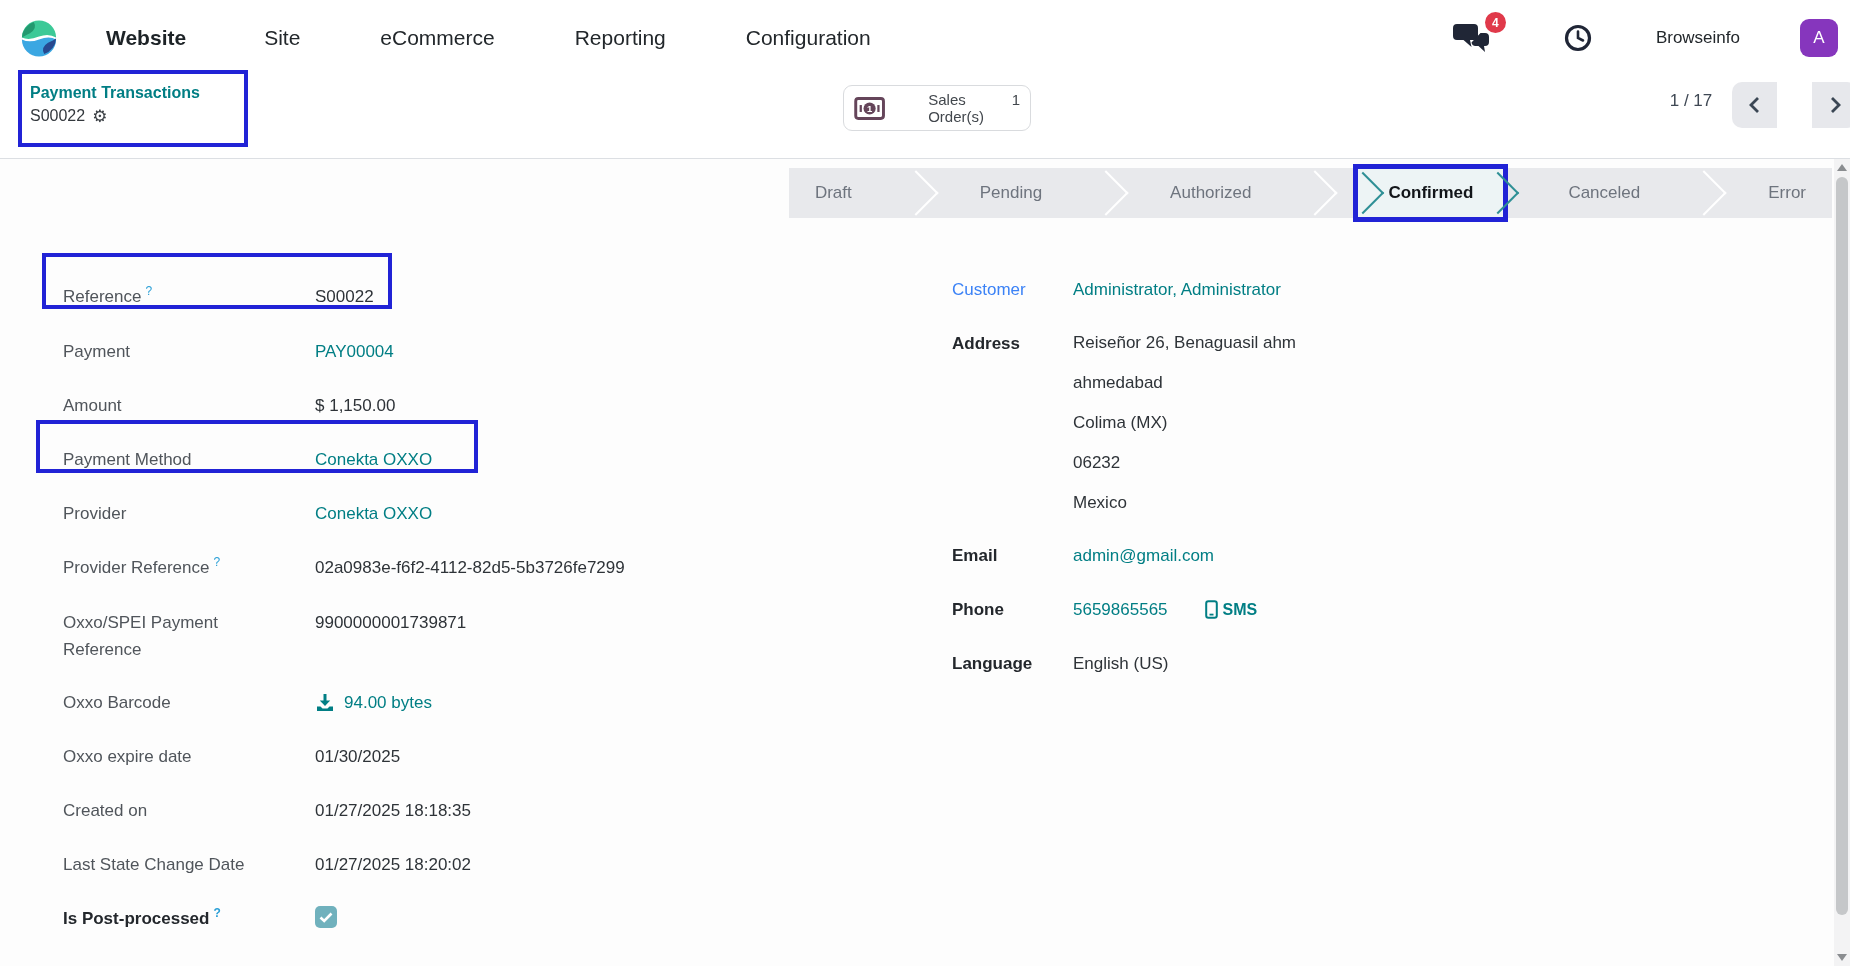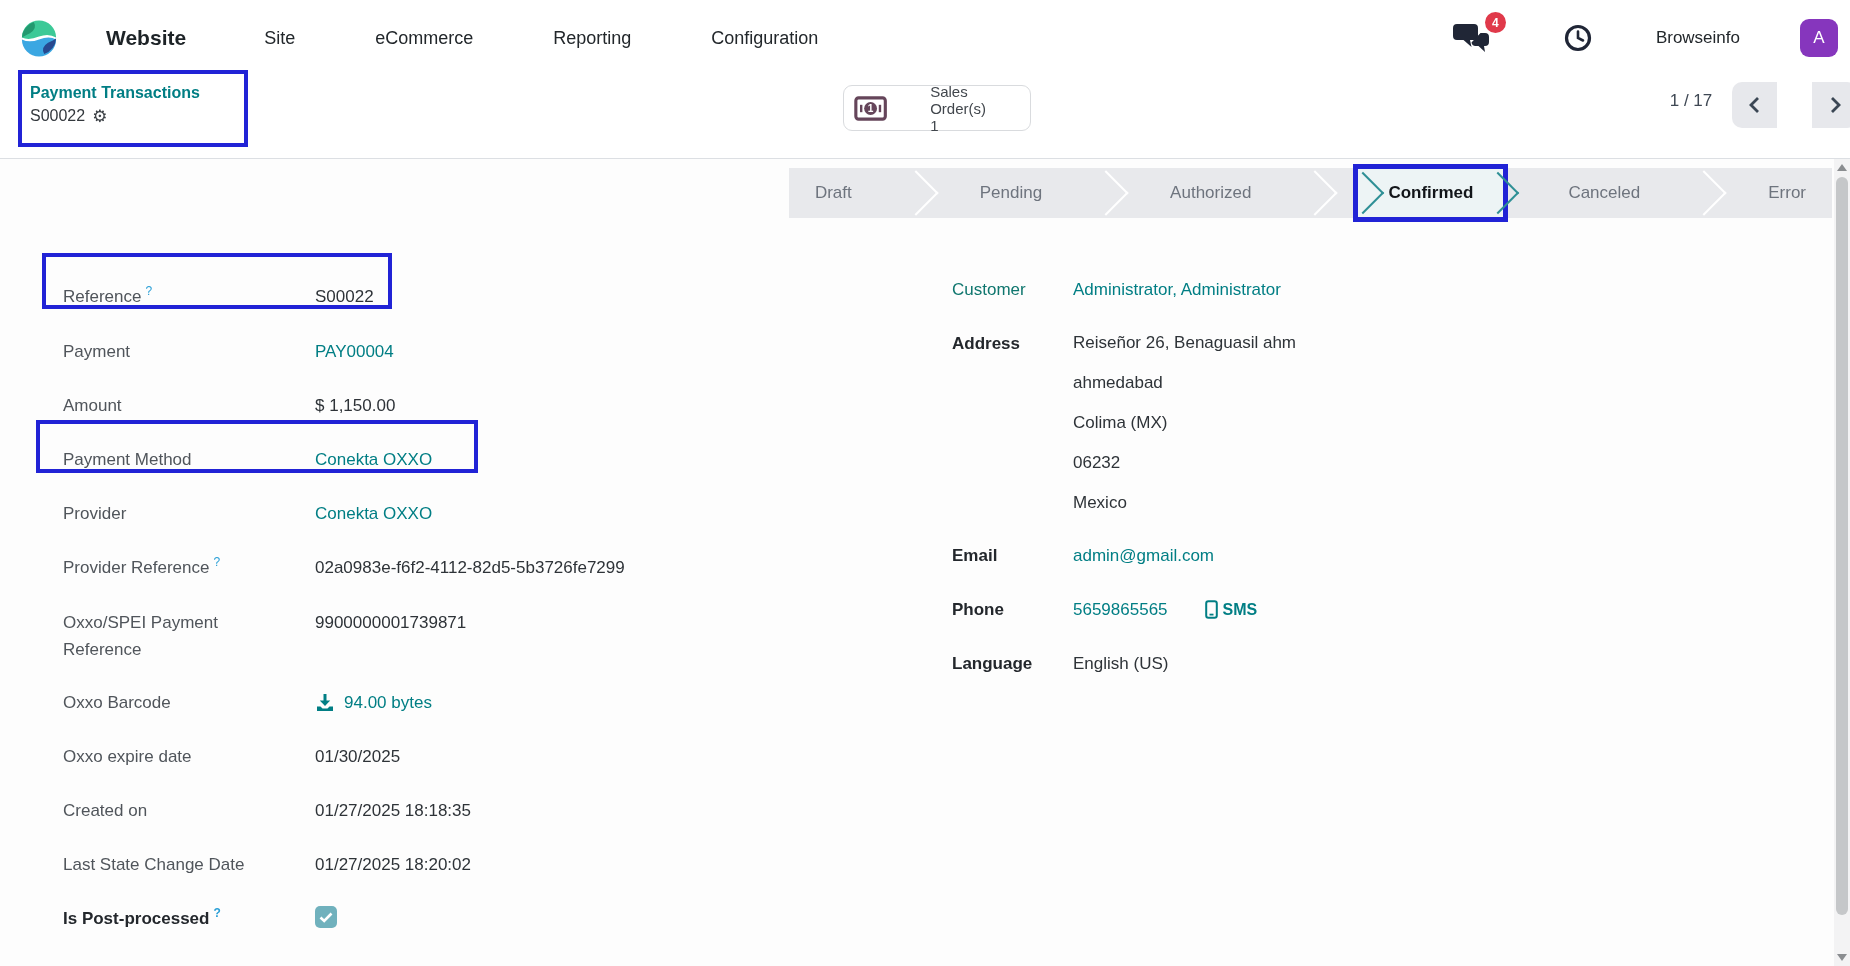--- a/index.html
+++ b/index.html
@@ -8,40 +8,40 @@
     font-family:"Liberation Sans","DejaVu Sans",sans-serif;
     background:#ffffff; color:#2e3338; overflow:hidden; position:relative;
   }
   .abs { position:absolute;gap:34px; }
 
   
   #navbar { left:0; top:0; width:1850px; height:76px; background:#fff;
             display:flex; align-items:center; padding:0 12px 0 20px; }
   .logo-wrap { width:38px; height:38px; margin-right:14px; }
   .app-name { font-size:21px; font-weight:700; color:#1d2327; margin-right:44px; }
-  .menu-item { font-size:18px; color:#22272b; margin-right:46px; cursor:pointer; }
+  .menu-item { font-size:21px; color:#22272b; margin-right:46px; cursor:pointer; }
   .nav-spacer { flex:1; }
   .nav-icon { position:relative; margin-right:38px; cursor:pointer; display:flex; align-items:center; }
   .badge { position:absolute; top:-10px; right:-14px; min-width:21px; height:21px;
            background:#e0394a; color:#fff; font-size:12px; font-weight:700;
            border-radius:50%; display:flex; align-items:center; justify-content:center; padding:0 4px; }
   .brand-name { font-size:17px; color:#22272b; margin-right:26px; cursor:pointer; }
   .avatar { width:38px; height:38px; border-radius:9px; background:#8636bd; color:#fff;
             font-size:17px; display:flex; align-items:center; justify-content:center; cursor:pointer; }
 
   
   #crumbs { left:30px; top:82px; }
   .crumb-parent { font-size:16px; font-weight:700; color:#017e84; cursor:pointer; line-height:22px; }
   .crumb-record { font-size:16px; color:#33383d; line-height:24px; display:flex; align-items:center; gap:7px; }
   .gear { font-size:17px; color:#3a3f44; cursor:pointer; line-height:1; }
 
   #stat-btn { left:843px; top:85px; width:188px; height:46px; background:#fff;
               border:1px solid #d9dbde; border-radius:9px; display:flex; align-items:center;
               padding:0 10px; cursor:pointer; }
-  .stat-txt { margin-left:9px; display:flex; flex-direction:column; justify-content:center; }
+  .stat-txt { margin-left:9px; display:flex; flex-direction:row; justify-content:center; }
   .stat-label { font-size:15px; color:#42474d; line-height:17px; }
   .stat-value { font-size:15px; color:#42474d; line-height:17px; }
 
   #pager-count { left:1656px; top:91px; width:70px; text-align:center; font-size:17px; color:#3f4854; }
   #pager-btns { left:1732px; top:82px; display:flex; }
   .pager-btn { width:45px; height:46px; background:#e7e8ec; display:flex; align-items:center;
                justify-content:center; cursor:pointer; }
   .pager-btn.prev { border-radius:10px 0 0 10px; margin-right:1px; }
   .pager-btn.next { border-radius:0 10px 10px 0; }
 
@@ -60,21 +60,21 @@
                       background:#edf4f5; margin:-4px 0; padding:0 2px; z-index:2; }
   .stage.active { color:#121519; font-weight:700; padding:0 22px; }
 
   
   #form-left  { left:63px;  top:279px; width:770px; }
   #form-right { left:952px; top:272px; width:740px; }
   .frow { display:flex; align-items:flex-start; min-height:32px; margin-bottom:22px; }
   .o-label { width:252px; flex:none; color:#50555b; font-size:17px; padding-top:4px; line-height:27px; }
   .o-label .t { display:block; max-width:192px; }
   .o-label.bold { color:#23272c; font-weight:700; }
-  .r-label { width:121px; flex:none; color:#0f766e; font-size:17px; padding-top:4px; line-height:27px; }
+  .r-label { width:121px; flex:none; color:#3b82f6; font-size:17px; padding-top:4px; line-height:27px; }
   .r-label.bold { color:#23272c; font-weight:700; }
   .o-val { font-size:17px; color:#2e3338; padding-top:4px; line-height:27px; }
   .link { color:#017e84; cursor:pointer; }
   .help { color:#2a9fd6; font-size:12px; position:relative; top:-7px; margin-left:4px; }
   .addr-line { line-height:26px; margin-bottom:14px; }
   .addr-line:last-child { margin-bottom:0; }
   .dl-row { display:flex; align-items:center; gap:9px; cursor:pointer; }
   .checkbox { width:22px; height:22px; border-radius:5px; background:#70b1bd; margin-top:5px;
               display:flex; align-items:center; justify-content:center; cursor:pointer; }
   .sms-wrap { display:inline-flex; align-items:center; gap:5px; margin-left:37px; cursor:pointer; }

